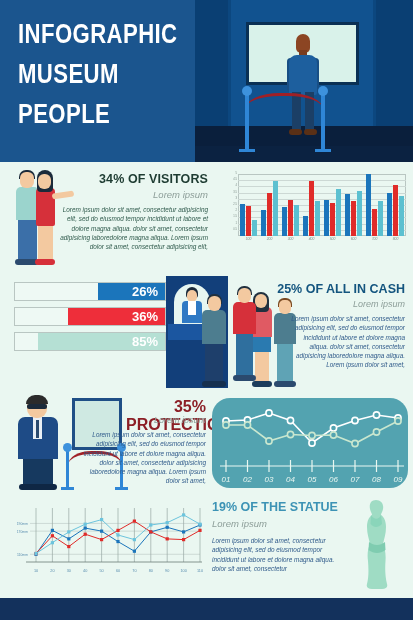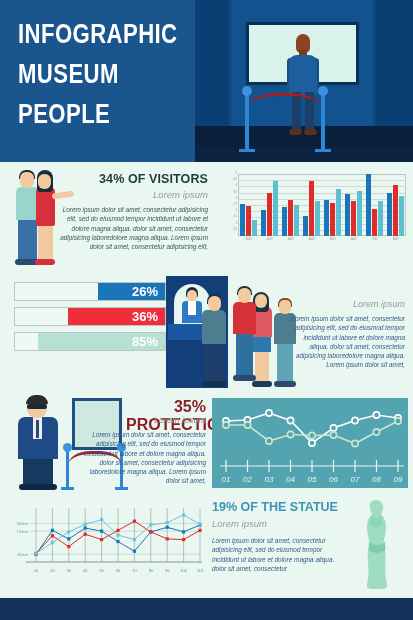--- a/index.html
+++ b/index.html
@@ -153,21 +153,21 @@
   .rope3 { position:absolute; left:68px; top:59px; width:54px; height:14px; border-top:3px solid #a02026; border-radius:50%/16px 16px 0 0; }
 
   .s3-title { position:absolute; left:126px; top:6px; width:80px; text-align:right;
      font-size:16px; font-weight:bold; color:#8c1f26; }
   .s3-sub { position:absolute; left:126px; top:23px; width:80px; text-align:right;
      font-size:9px; font-style:italic; color:#8d9e99; }
   .s3-body { position:absolute; left:80px; top:38px; width:126px; text-align:right;
      font-size:6.4px; line-height:9.3px; font-style:italic; color:#2f5a8a; }
 
   
-  .tealchart { position:absolute; left:212px; top:6px; width:196px; height:90px; background:#53a3b0; }
+  .tealchart { position:absolute; left:212px; top:6px; width:196px; height:90px; background:#53a3b0;border-radius:18px; }
 
   
   .sec4 { position:absolute; left:0; top:492px; width:362px; height:118px; }
   .s4-title { position:absolute; left:212px; top:8px; font-size:12.5px; font-weight:bold; color:#3d93b5; }
   .s4-sub { position:absolute; left:212px; top:26px; font-size:9.5px; font-style:italic; color:#8d9e99; }
   .s4-body { position:absolute; left:212px; top:44px; width:130px; text-align:left;
      font-size:6.4px; line-height:9.3px; font-style:italic; color:#2f5a8a; }
   .statue { position:absolute; left:358px; top:6px; width:36px; height:92px; }
 
   .linechart2 { position:absolute; left:4px; top:8px; width:204px; height:96px; }
@@ -365,20 +365,21 @@
       </div>
       <div class="q1">
         <div class="l"></div>
         <div class="s"></div>
         <div class="b"></div>
         <div class="hair"></div>
         <div class="h"></div>
       </div>
     </div>
 
+    <div class="s2-title">25% OF ALL IN CASH</div>
     <div class="s2-sub">Lorem ipsum</div>
     <div class="s2-body">Lorem ipsum dolor sit amet, consectetur adipisicing elit, sed do eiusmod tempor incididunt ut labore et dolore magna aliqua. dolor sit amet, consectetur adipisicing laboredolore magna aliqua. Lorem ipsum dolor sit amet,</div>
   </div>
 
   <div class="sec3">
     <div class="guard">
       <div class="g-legs"></div>
       <div class="g-shoe"></div>
       <div class="g-body"></div>
       <div class="g-shirt"></div>

